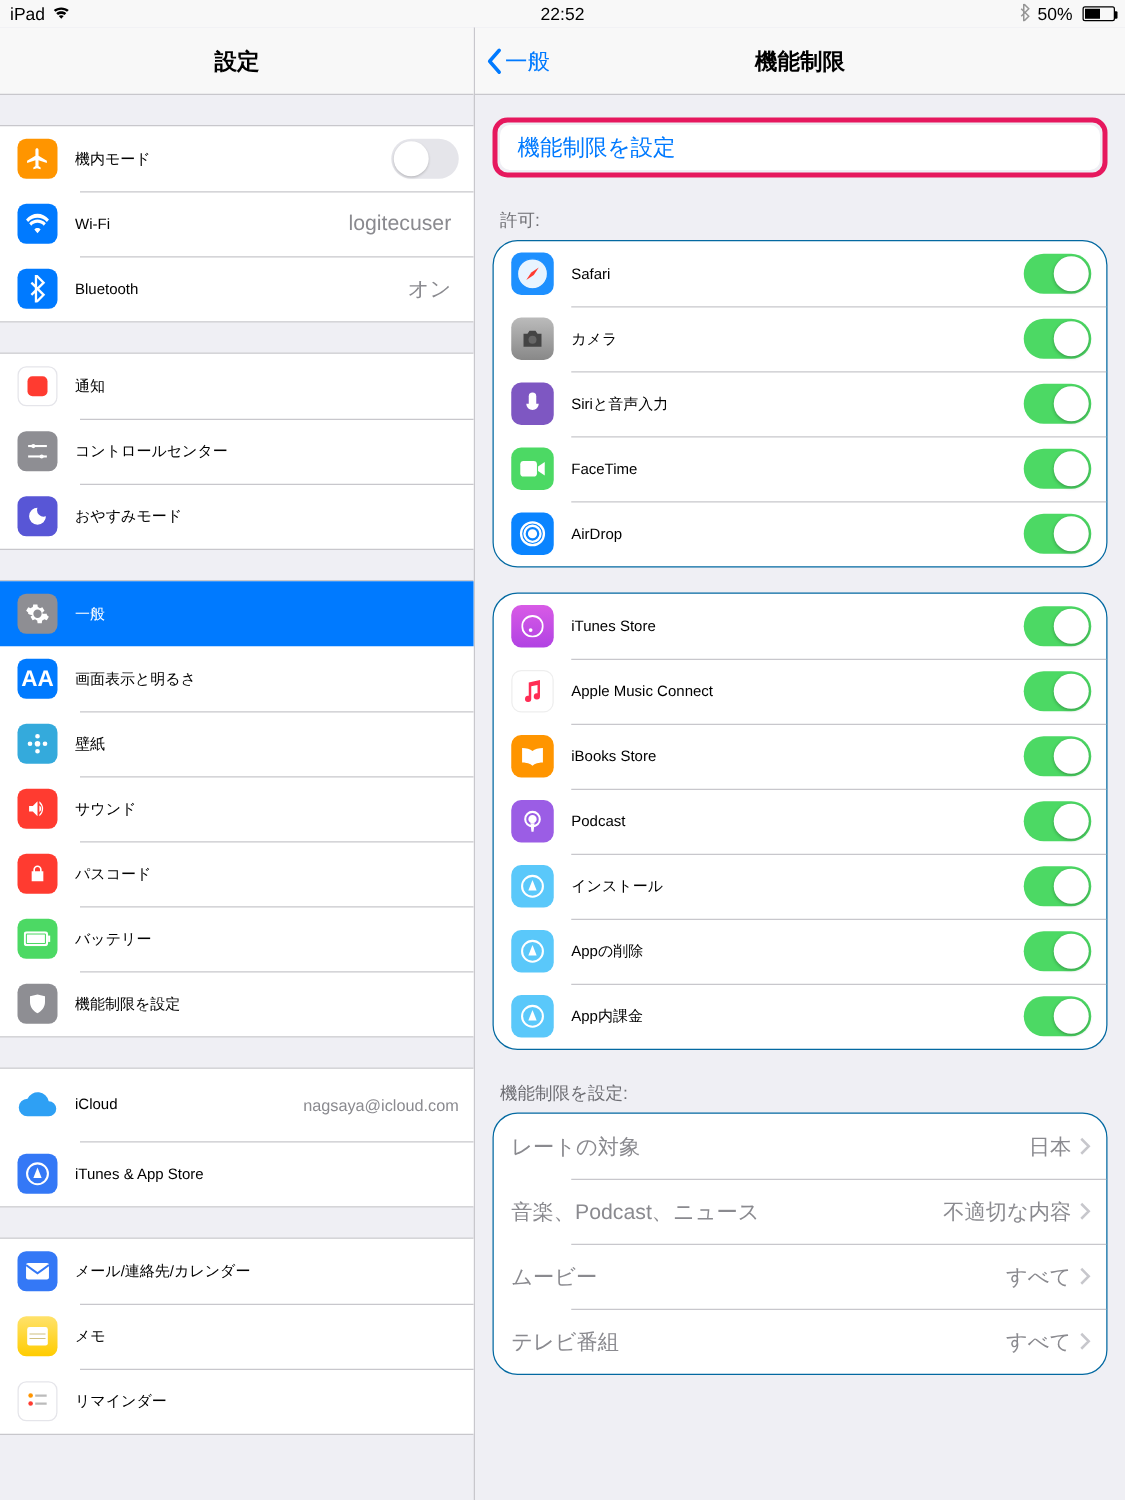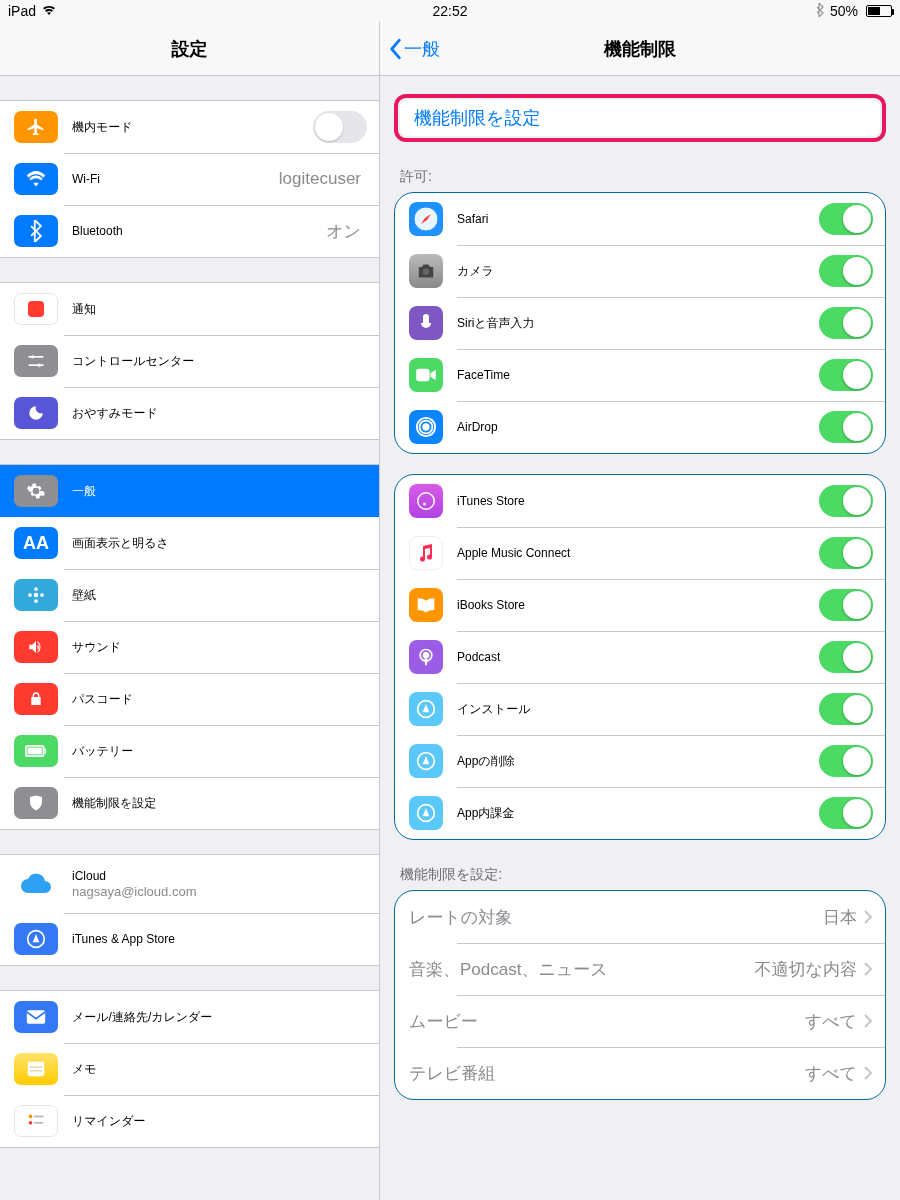--- a/index.html
+++ b/index.html
@@ -73,24 +73,24 @@
     content:""; position:absolute; left:60px; right:0; top:0;
     height:1px; background:#c8c7cc;
   }
   .sidebar .cell + .cell::before { left:64px; }
   .detail .cell + .cell::before { left:62px; right:0; }
   .icon {
     width: 34px; height:34px; border-radius:8px; margin-right:14px;
     display:flex; align-items:center; justify-content:center;
     flex-shrink:0; color:#fff;
   }
-  .sidebar .icon { width:44px; height:32px; border-radius:7px; }
+  .sidebar .icon { width:32px; height:32px; border-radius:7px; }
   .cell-title { flex:1; font-size:12px; color:#000; }
   .cell-sub { font-size:13px; color:#8a8a8f; margin-top:1px; }
-  .cell-title-wrap { flex:1; display:flex; flex-direction:column; justify-content:flex-start;}
+  .cell-title-wrap { flex:1; display:flex; flex-direction:row; justify-content:flex-start;}
   .cell-val { font-size:17px; color:#8a8a8f; margin-right:6px;}
   .chevron { color:#c7c7cc; }
 
   
   .toggle {
     width:54px; height:32px; border-radius:16px; background:#4cd964;
     position:relative; flex-shrink:0;
   }
   .toggle.off { background:#e5e5ea; }
   .toggle .knob {

